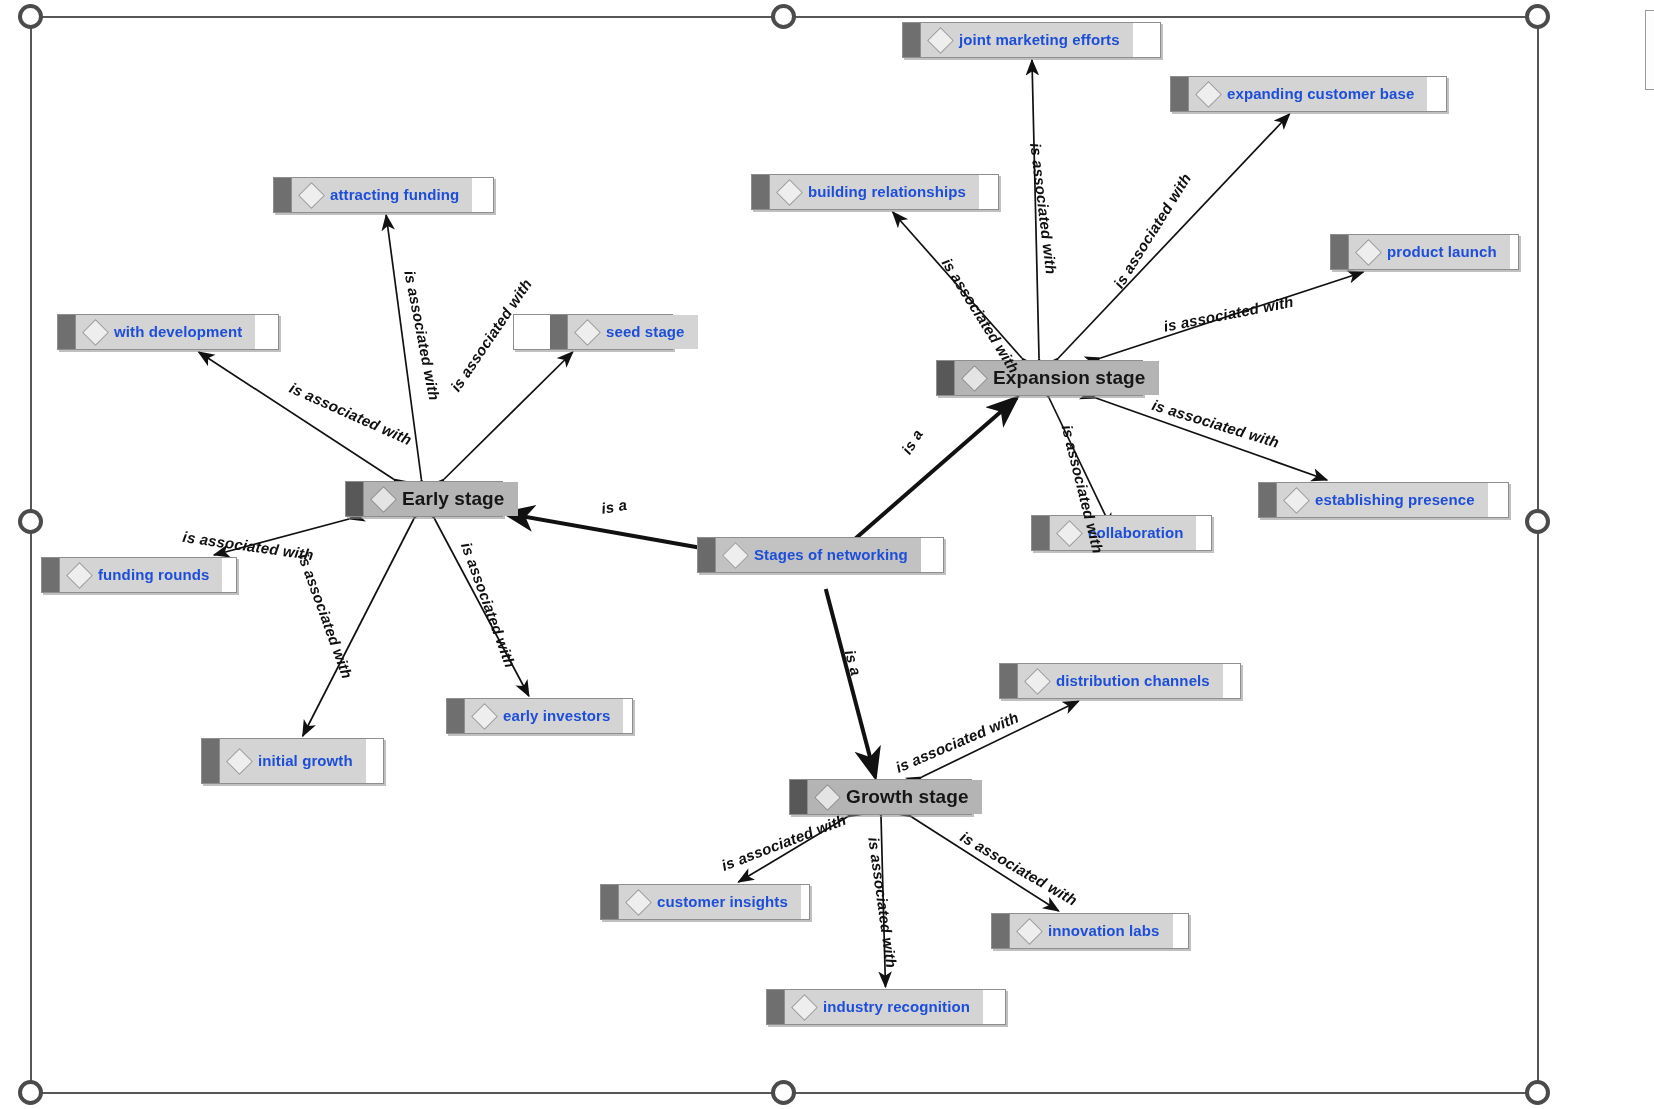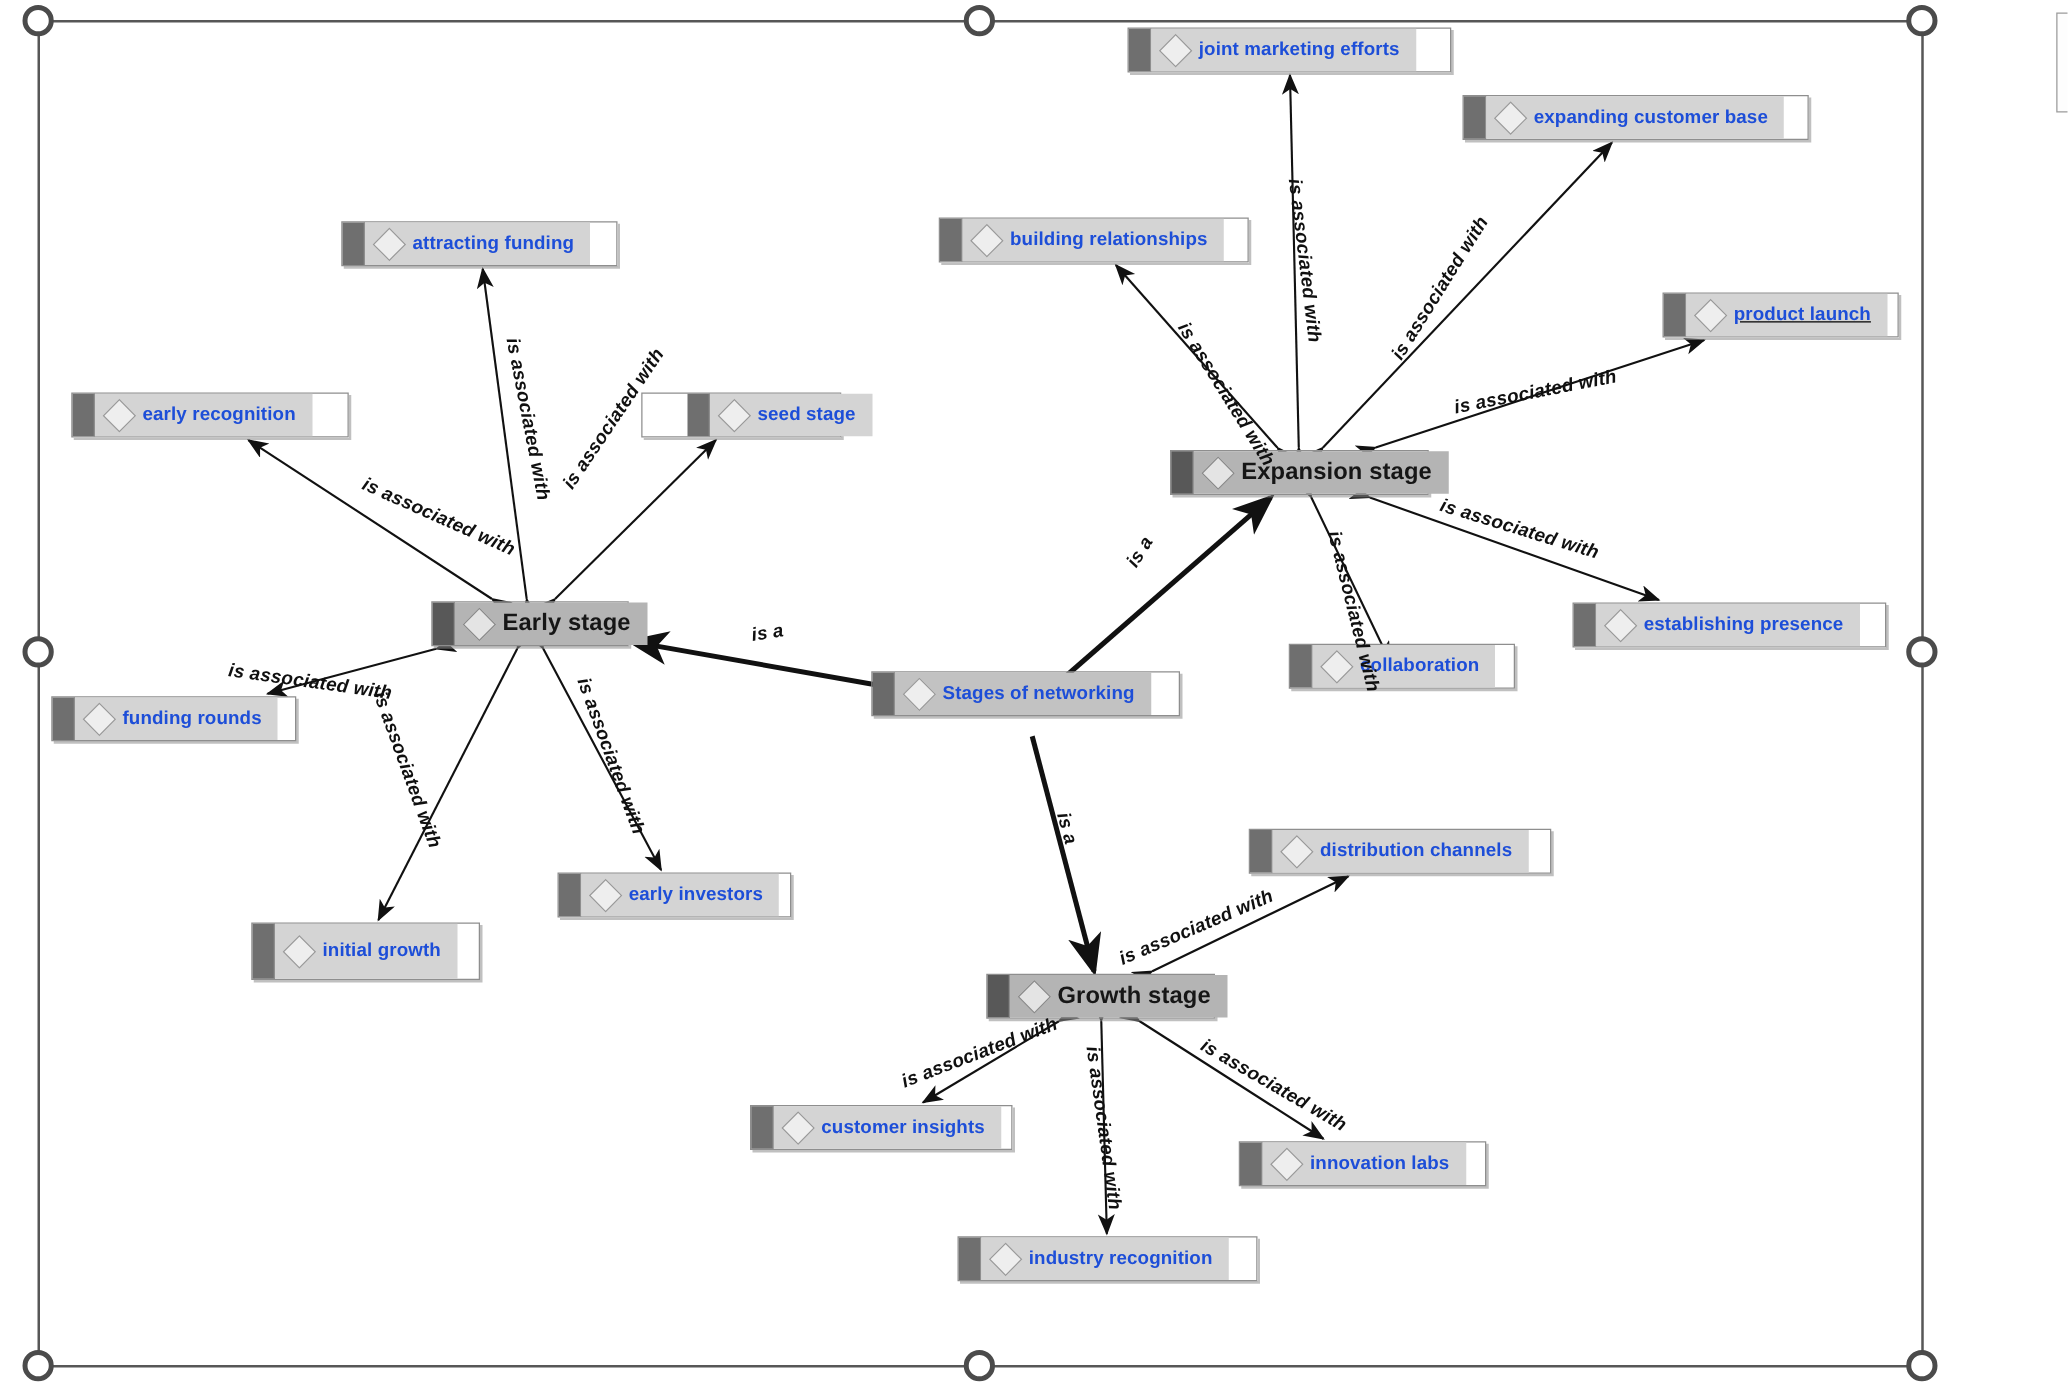--- a/index.html
+++ b/index.html
@@ -131,21 +131,21 @@
         <span class="tab"></span>
         <span class="body">
           <span class="dia"></span>
           <span class="lbl">attracting funding</span>
         </span>
       </div>
       <div class="node" style="left: 57px; top: 314px; width: 222px; height: 36px;">
         <span class="tab"></span>
         <span class="body">
           <span class="dia"></span>
-          <span class="lbl">early recognition</span>
+          <span class="lbl">with development</span>
         </span>
       </div>
       <div class="node" style="left: 513px; top: 314px; width: 160px; height: 36px; padding-left: 36px;">
         <span class="tab"></span>
         <span class="body">
           <span class="dia"></span>
           <span class="lbl">seed stage</span>
         </span>
       </div>
       <div class="node" style="left: 41px; top: 557px; width: 196px; height: 36px;">
@@ -183,21 +183,21 @@
           <span class="lbl">expanding customer base</span>
         </span>
       </div>
       <div class="node" style="left: 751px; top: 174px; width: 248px; height: 36px;">
         <span class="tab"></span>
         <span class="body">
           <span class="dia"></span>
           <span class="lbl">building relationships</span>
         </span>
       </div>
-      <div class="node" style="left: 1330px; top: 234px; width: 189px; height: 36px; text-decoration: underline;">
+      <div class="node" style="left: 1330px; top: 234px; width: 189px; height: 36px;">
         <span class="tab"></span>
         <span class="body">
           <span class="dia"></span>
           <span class="lbl">product launch</span>
         </span>
       </div>
       <div class="node" style="left: 1258px; top: 482px; width: 251px; height: 36px;">
         <span class="tab"></span>
         <span class="body">
           <span class="dia"></span>

